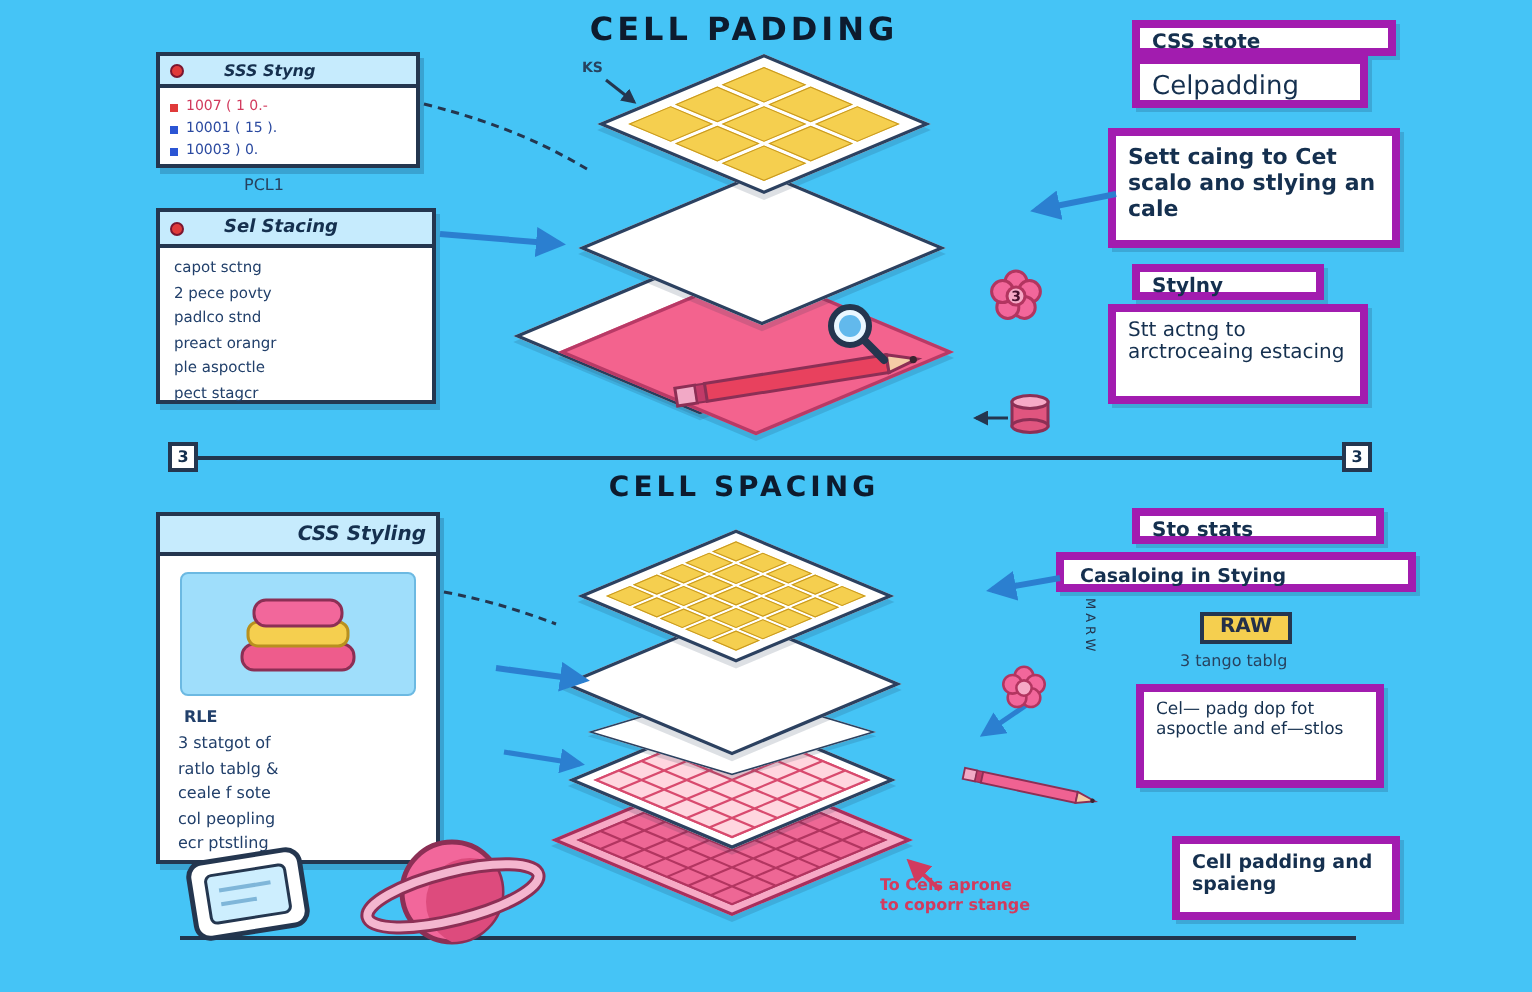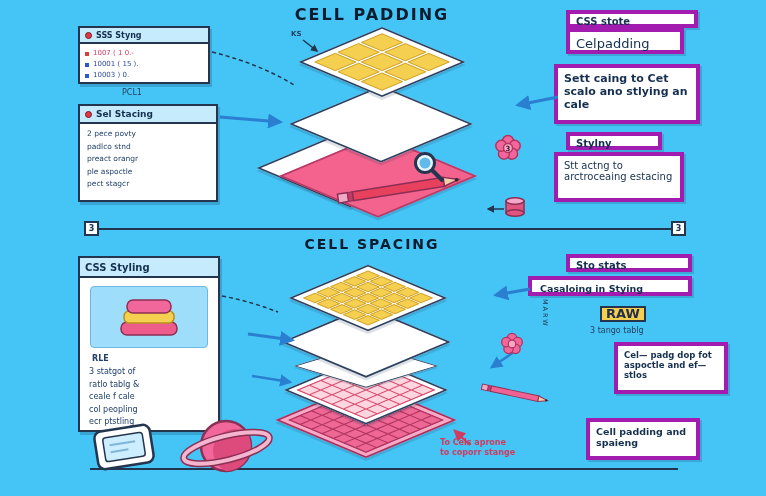--- a/index.html
+++ b/index.html
@@ -2,21 +2,21 @@
 <html><head>
 <meta charset="utf-8">
 <style>
   * { box-sizing: border-box; margin: 0; padding: 0; }
   body { margin: 0; background: #22313f; font-family: "DejaVu Sans", sans-serif; }
   .canvas { position: relative; width: 766px; height: 496px; background: #45c4f6; overflow: hidden; color: #1d3557; }
 
   .title { position: absolute; font-weight: bold; color: #0d1b2e; text-align: center; letter-spacing: 2px; z-index: 10; }
 
   .panel { position: absolute; background: #fff; border: 2px solid #24364f; box-shadow: 2px 3px 0 rgba(20,45,80,.22); z-index: 20; }
-  .phead { background: #c6ebfd; border-bottom: 2px solid #24364f; display: flex; align-items: center; gap: 4px; padding: 0 5px; font-weight: bold; color: #15304f; }
+  .phead { background: #c6ebfd; border-bottom: 2px solid #24364f; display: flex; align-items: center; gap: 20px; padding: 0 5px; font-weight: bold; color: #15304f; font-style: italic; }
   .dot { width: 7px; height: 7px; border-radius: 50%; background: #e03a3a; border: 1px solid #7a1630; flex: 0 0 auto; }
   .codebody { padding: 4px 5px; }
   .codeline { display: flex; align-items: center; gap: 4px; font-size: 7px; line-height: 11px; color: #2b4aa0; white-space: nowrap; }
   .codeline .sq { width: 4px; height: 4px; flex: 0 0 auto; }
   .listbody { padding: 4px 7px; }
   .listitem { font-size: 7.5px; line-height: 12.5px; color: #22406b; white-space: nowrap; }
 
   .rbox { position: absolute; background: #fff; border: 4px solid #a21caf; box-shadow: 2px 2px 0 rgba(20,45,80,.18); color: #15304f; padding: 4px 6px; z-index: 40; }
   .tag { position: absolute; background: #f5cf4f; border: 2px solid #24364f; font-weight: bold; text-align: center; color: #243049; z-index: 40; }
 
@@ -74,20 +74,21 @@
     </div>
   </div>
   <div class="smalltext" style="left:122px; top:88px; font-size:8px;">PCL1</div>
 
   <div class="panel" style="left:78px; top:104px; width:140px; height:98px;">
     <div class="phead" style="height:18px; font-size:9px;">
       <span class="dot"></span>
       <span>Sel Stacing</span>
     </div>
     <div class="listbody">
+      <div class="listitem">capot sctng</div>
       <div class="listitem">2 pece povty</div>
       <div class="listitem">padlco stnd</div>
       <div class="listitem">preact orangr</div>
       <div class="listitem">ple aspoctle</div>
       <div class="listitem">pect stagcr</div>
     </div>
   </div>
 
   <div class="iso" style="left:284px; top:102px; width:132px; height:132px; z-index:25;"></div>
   <div class="iso pinkbase" style="left:308px; top:106px; width:140px; height:140px; z-index:26;"></div>
@@ -112,35 +113,35 @@
   <div class="rbox" style="left:566px; top:132px; width:96px; height:18px; font-size:10px; font-weight:bold; padding:2px 6px;">Stylny</div>
   <div class="rbox" style="left:554px; top:152px; width:130px; height:50px; font-size:10px;">Stt actng to arctroceaing estacing</div>
 
   <div class="hline" style="left:92px; top:228px; width:586px;"></div>
   <div class="capbox" style="left:84px; top:221px;">3</div>
   <div class="capbox" style="left:671px; top:221px;">3</div>
 
   <div class="title" style="left:262px; top:236px; width:220px; font-size:14px;">CELL SPACING</div>
 
   <div class="panel" style="left:78px; top:256px; width:142px; height:176px;">
-    <div class="phead" style="height:20px; font-size:10px;">
+    <div class="phead" style="height:20px; font-size:10px;justify-content:flex-end;">
       <span>CSS Styling</span>
     </div>
     <div class="bluebox" style="left:10px; top:28px; width:118px; height:62px;">
       <svg width="62" height="42" viewBox="0 0 62 42">
         <rect x="3" y="26" width="56" height="13" rx="6" fill="#ee5c8c" stroke="#8c2f55" stroke-width="1.5"></rect>
         <rect x="6" y="15" width="50" height="12" rx="5" fill="#f5cf4f" stroke="#b8901f" stroke-width="1.5"></rect>
         <rect x="9" y="4" width="44" height="13" rx="6" fill="#f2679b" stroke="#8c2f55" stroke-width="1.5"></rect>
       </svg>
     </div>
     <div style="position:absolute; left:12px; top:96px; font-size:8px; font-weight:bold; color:#22406b;">RLE</div>
     <div class="listbody" style="position:absolute; left:2px; top:104px;">
       <div class="listitem" style="font-size:8px;">3 statgot of</div>
       <div class="listitem" style="font-size:8px;">ratlo tablg &amp;</div>
-      <div class="listitem" style="font-size:8px;">ceale f cale</div>
+      <div class="listitem" style="font-size:8px;">ceale f sote</div>
       <div class="listitem" style="font-size:8px;">col peopling</div>
       <div class="listitem" style="font-size:8px;">ecr ptstling</div>
     </div>
   </div>
 
   <div class="iso pinkframe" style="left:302px; top:356px; width:128px; height:128px; padding:6px; z-index:25;">
     <div class="cg cg7">
         <div></div>
         <div></div>
         <div></div>
@@ -258,24 +259,24 @@
         <div></div>
         <div></div>
         <div></div>
         <div></div>
         <div></div>
         <div></div>
       </div>
   </div>
 
   <div class="rbox" style="left:566px; top:254px; width:126px; height:18px; font-size:10px; font-weight:bold; padding:2px 6px;">Sto stats</div>
-  <div class="rbox" style="left:528px; top:276px; width:164px; height:20px; font-size:9.5px; font-weight:bold; padding:3px 8px;">Casaloing in Stying</div>
-  <div class="tag" style="left:600px; top:306px; width:46px; height:16px; font-size:13px; line-height:12px;">RAW</div>
+  <div class="rbox" style="left:528px; top:276px; width:180px; height:20px; font-size:9.5px; font-weight:bold; padding:3px 8px;">Casaloing in Stying</div>
+  <div class="tag" style="left:600px; top:306px; width:46px; height:16px; font-size:10px; line-height:12px;">RAW</div>
   <div class="smalltext" style="left:590px; top:326px; font-size:8px; z-index:40;">3 tango tablg</div>
-  <div class="rbox" style="left:614px; top:342px; width:114px; height:52px; font-size:8.5px;font-weight:bold;">Cel— padg dop fot aspoctle and ef—stlos</div>
+  <div class="rbox" style="left:568px; top:342px; width:124px; height:52px; font-size:8.5px;">Cel— padg dop fot aspoctle and ef—stlos</div>
   <div class="tag" style="left:590px; top:424px; width:40px; height:16px; font-size:8px; line-height:12px;">FIPL</div>
   <div class="rbox" style="left:586px; top:418px; width:114px; height:42px; font-size:9.5px; font-weight:bold;">Cell padding and spaieng</div>
   <div class="vlabel" style="left:541px; top:299px; height:56px;">MARW</div>
 
   <div class="footnote" style="left:440px; top:438px; width:120px;">
     <div>To Cels aprone</div>
     <div>to coporr stange</div>
   </div>
 
   <div class="hline" style="left:90px; top:468px; width:588px;"></div>

